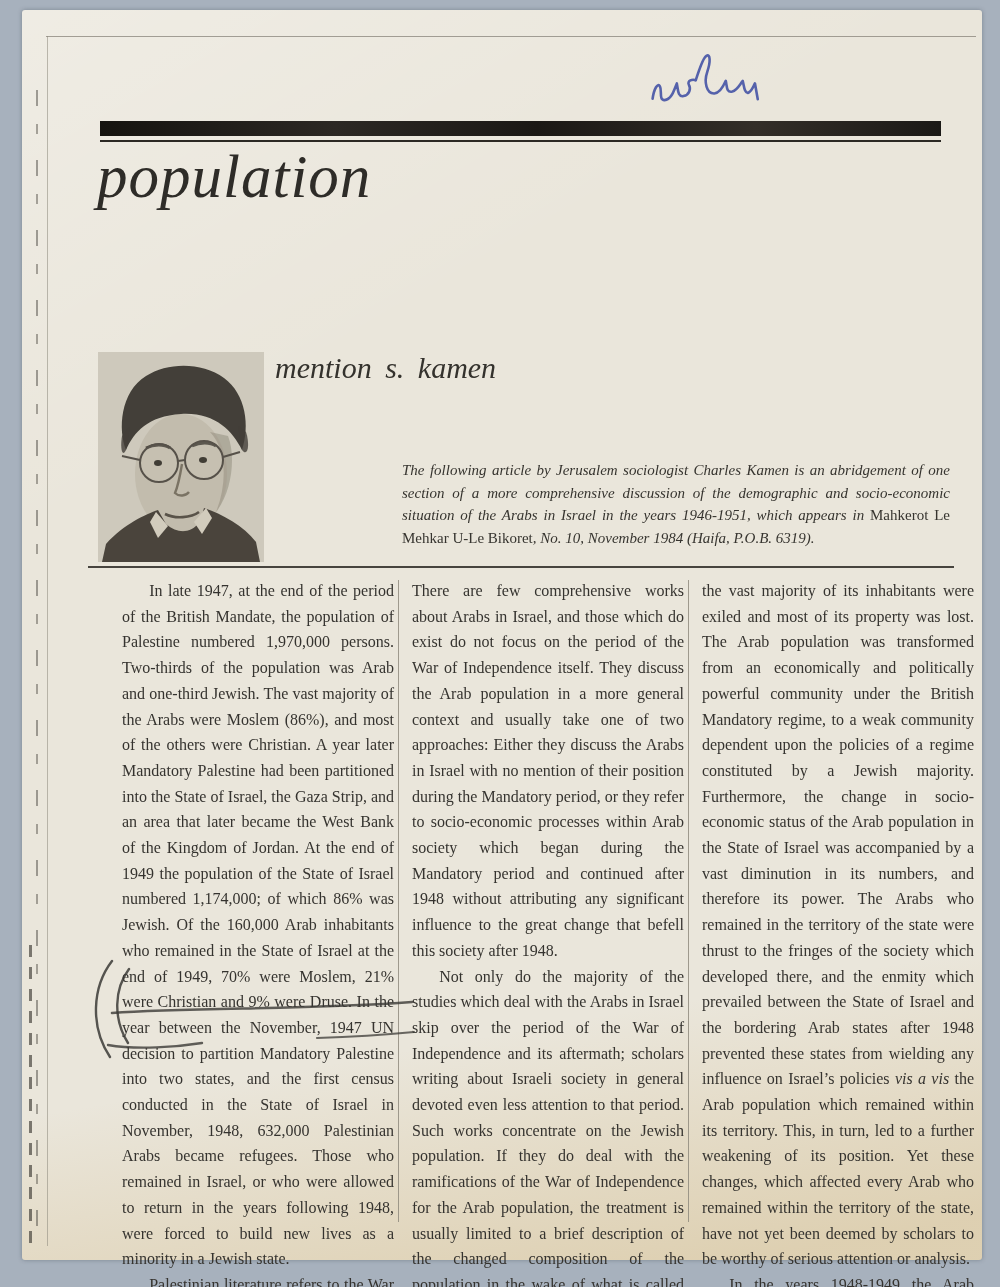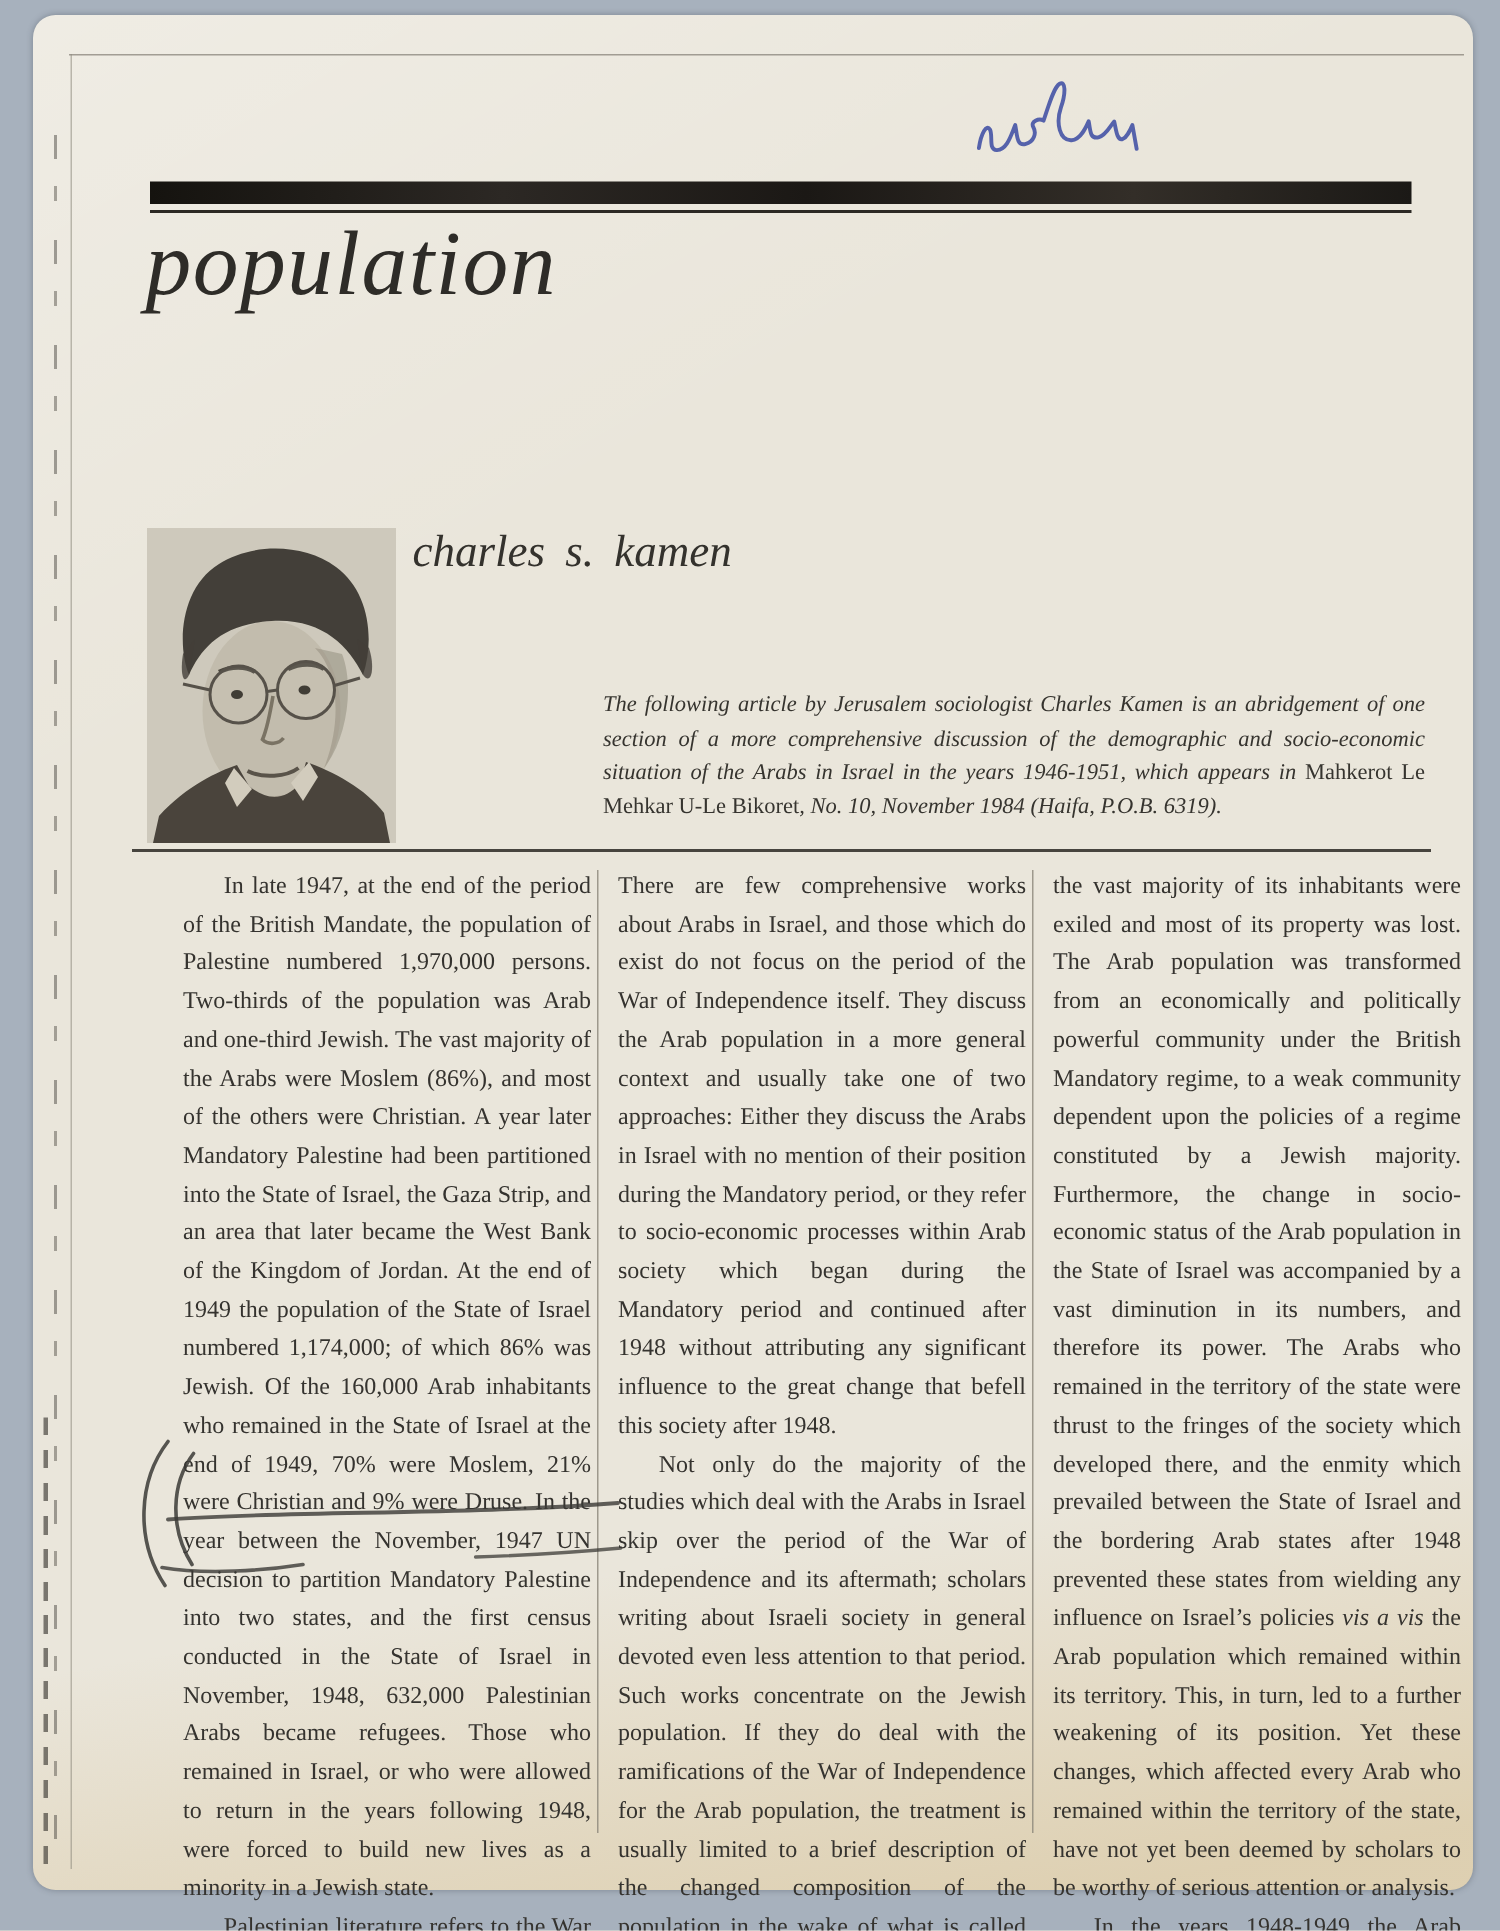--- a/index.html
+++ b/index.html
@@ -7,21 +7,21 @@
     width:1000px;height:1287px;position:relative;overflow:hidden;
     background:#a7b1bd;
     font-family:"Liberation Serif", serif;
   }
   .paper{
     position:absolute;left:22px;top:10px;width:960px;height:1250px;
     background:
       linear-gradient(150deg, rgba(255,255,255,.25) 0%, rgba(255,255,255,0) 30%),
       linear-gradient(170deg, rgba(120,90,30,0) 78%, rgba(190,150,70,.28) 97%),
       #eae6db;
-    border-radius:15px;
+    border-radius:3px;
     box-shadow:0 0 4px rgba(40,50,60,.35);
   }
   
   .top-hairline{position:absolute;left:24px;right:6px;top:26px;height:1px;background:#78736a;opacity:.65;}
   .left-hairline{position:absolute;left:25px;top:26px;bottom:14px;width:1px;background:#8d887c;opacity:.55;}
   .binding-marks-a{position:absolute;left:14px;top:80px;bottom:18px;width:2px;opacity:.5;
     background:repeating-linear-gradient(#4c4943 0 16px, transparent 16px 34px, #5a564e 34px 44px, transparent 44px 70px);}
   .binding-marks-b{position:absolute;left:7px;top:935px;bottom:14px;width:3px;opacity:.65;
     background:repeating-linear-gradient(#3d3a34 0 12px, transparent 12px 22px);}
   
@@ -72,21 +72,21 @@
              C56,20 60,8 64,6 C68,4 68,12 64,22 C60,32 62,44 70,44
              C76,44 80,36 82,32 C83,38 82,44 88,43 C93,42 96,36 99,33
              C100,38 100,46 104,45 C107,44 109,40 111,36 L113,52" fill="none" stroke="#4553a5" stroke-width="2.6" stroke-linecap="round" stroke-linejoin="round" opacity="0.9"></path>
   </svg>
 
   <div class="title-bar"></div>
   <div class="title-bar-underline"></div>
 
   <div class="section-title">population</div>
 
-  <div class="byline">charles s. kamen</div>
+  <div class="byline">mention s. kamen</div>
 
   <svg class="photo" viewBox="0 0 166 210">
     <rect x="0" y="0" width="166" height="210" fill="#cdc9bc"></rect>
     <rect x="0" y="0" width="166" height="210" fill="none"></rect>
     <ellipse cx="83" cy="122" rx="46" ry="60" fill="#c0baab"></ellipse>
     <path d="M83,62 C50,64 36,80 28,98 C20,78 22,40 48,24 C70,10 104,10 126,26 C148,42 152,74 144,98 C134,78 116,60 83,62 Z" fill="#2f2c27"></path>
     <path d="M28,98 C24,106 22,96 24,84 L32,74 Z" fill="#2f2c27" opacity=".8"></path>
     <path d="M144,98 C150,106 152,92 148,80 L140,74 Z" fill="#2f2c27" opacity=".8"></path>
     <path d="M112,80 C128,96 130,130 118,160 C134,140 138,104 130,84 Z" fill="#8d8678" opacity=".55"></path>
     <path d="M48,96 C56,92 66,92 72,96" fill="none" stroke="#3a362e" stroke-width="3"></path>

